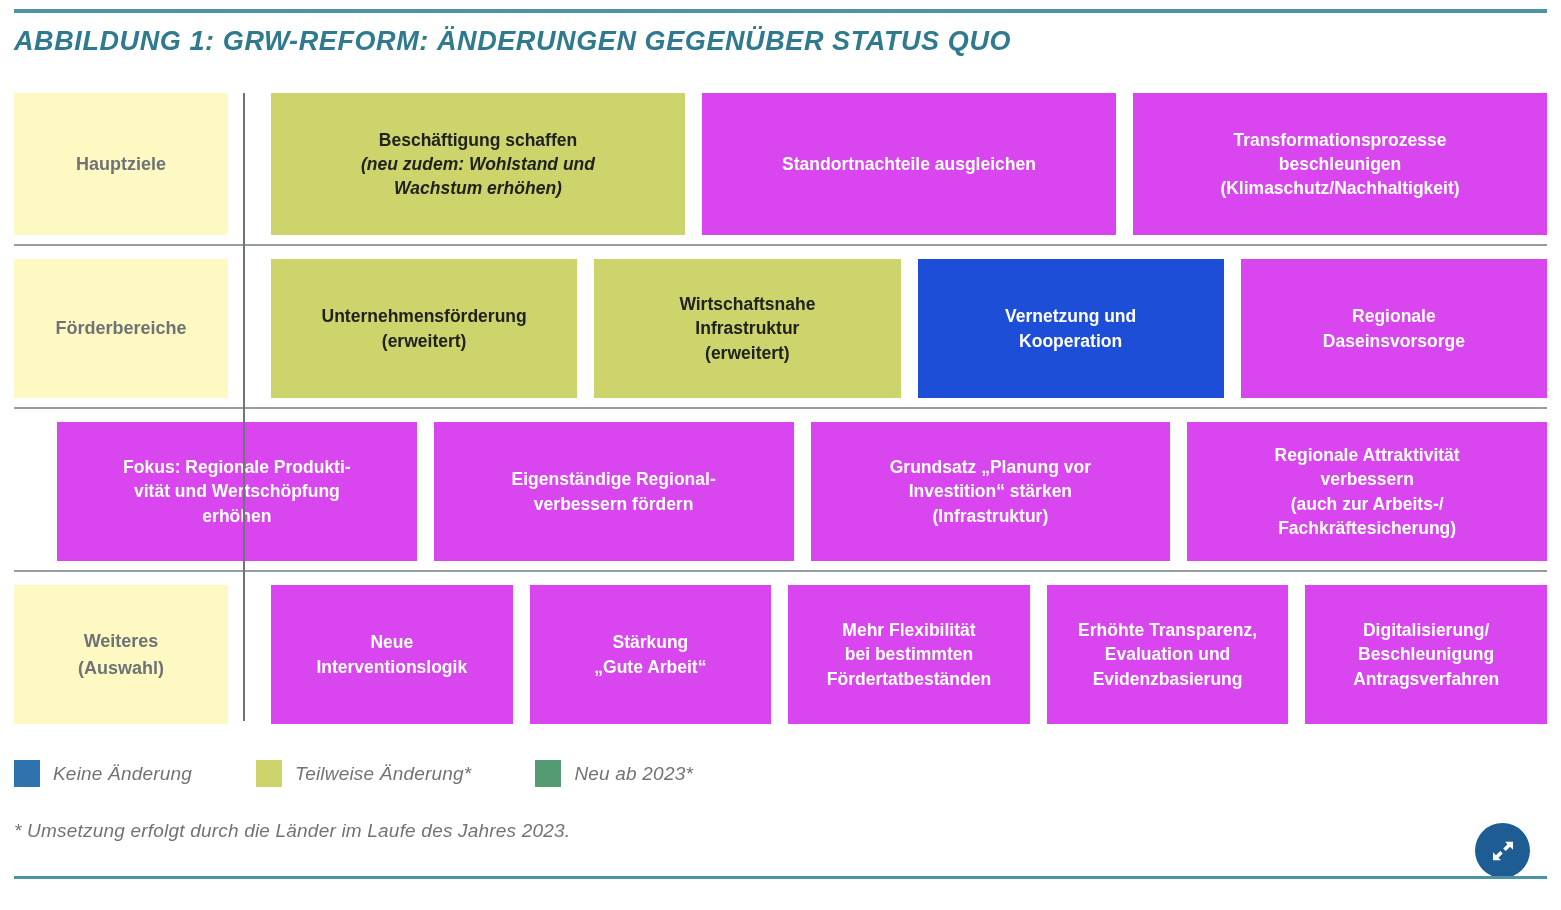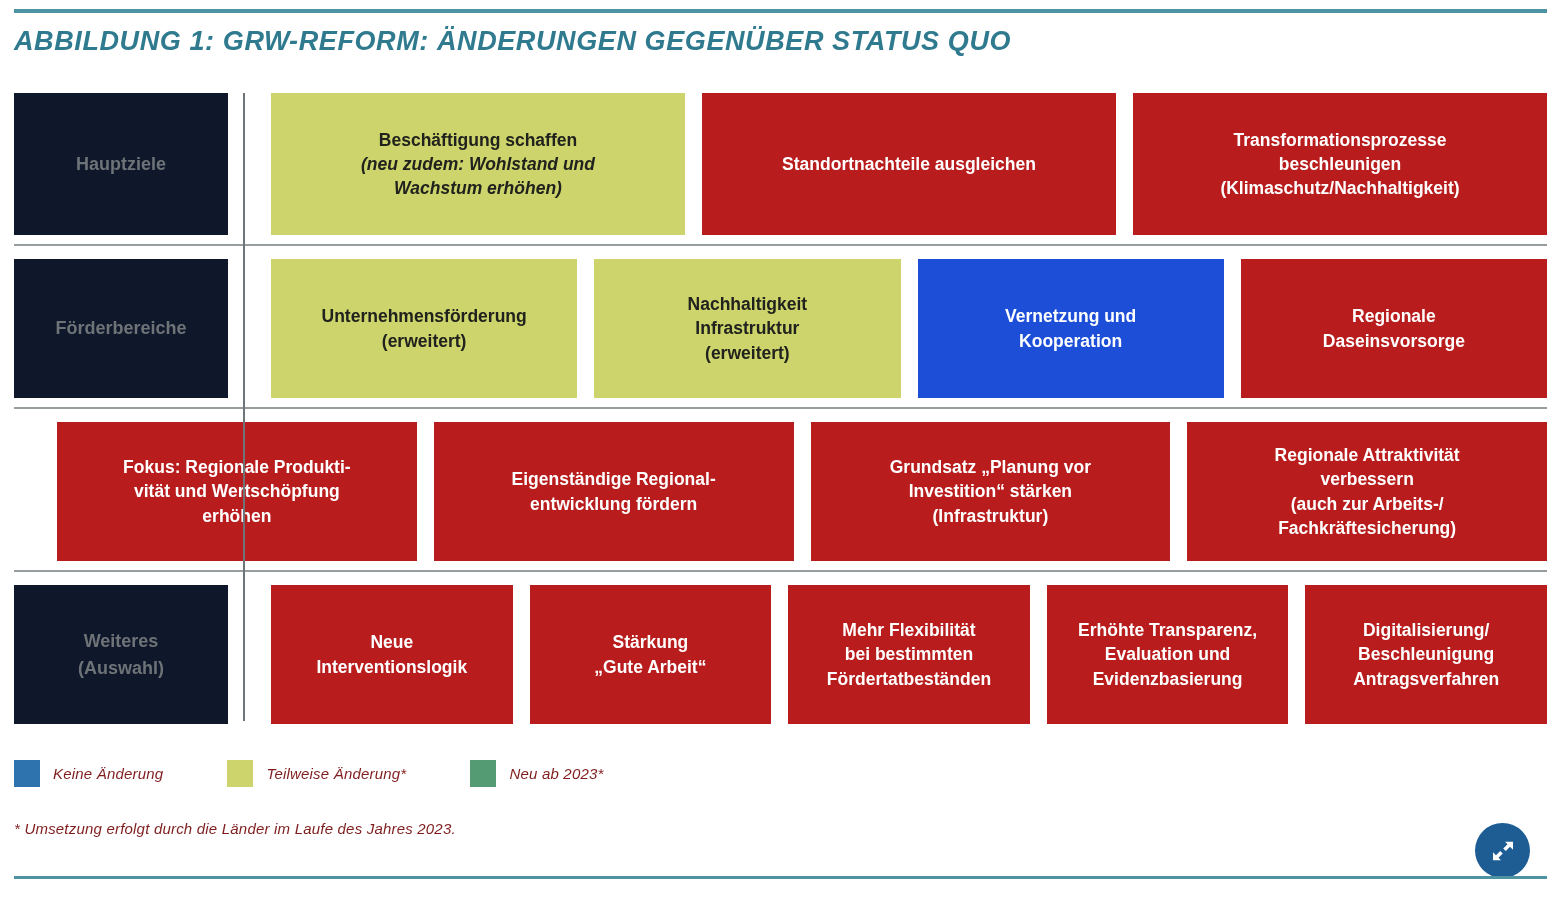--- a/index.html
+++ b/index.html
@@ -16,49 +16,49 @@
     position:absolute;left:14px;top:26px;margin:0;
     font-size:27px;font-weight:bold;font-style:italic;
     letter-spacing:0.6px;color:#2f7a8e;white-space:nowrap;
   }
   .table{position:absolute;left:14px;top:93px;width:1533px;}
   .vline{position:absolute;left:229px;top:0;width:2px;height:628px;background:#6e7478;}
   .row{display:flex;align-items:stretch;}
   .row + .hdivider{height:2px;background:#979c9f;margin:9px 0 0 0;}
   .hdivider + .row{margin-top:13px;}
   .rlabel{
-    width:214px;flex:0 0 214px;background:#0f172a;
+    width:214px;flex:0 0 214px;background:#fef9c3;
     display:flex;align-items:center;justify-content:center;text-align:center;
     font-size:18px;font-weight:bold;color:#6d7377;
     white-space:pre-line;line-height:1.45;
   }
   .cells{flex:1;display:flex;gap:17px;margin-left:43px;}
   .cell{
     flex:1;min-height:139px;
     display:flex;flex-direction:column;align-items:center;justify-content:center;
     text-align:center;padding:8px 14px;box-sizing:border-box;
     font-size:17.5px;font-weight:bold;line-height:1.38;
   }
   .cell span{white-space:pre-line;}
-  .cell.new{background:#b91c1c;color:#ffffff;}
+  .cell.new{background:#d946ef;color:#ffffff;}
   .cell.partial{background:#ccd46b;color:#21221d;}
   .cell.same{background:#1d4ed8;color:#ffffff;}
   .cell .em{font-style:italic;}
   .row1 .cell{min-height:142px;}
   .legend{
     position:absolute;left:14px;top:760px;
     display:flex;align-items:center;gap:64px;
   }
   .legend-item{display:flex;align-items:center;gap:13px;}
   .swatch{width:26px;height:27px;flex:0 0 26px;}
   .swatch.blue{background:#2e73ae;}
   .swatch.partial{background:#ccd46b;}
   .swatch.new{background:#549a72;}
   .legend-label,.footnote{
-    font-size:15px;font-style:italic;color:#7f1d1d;letter-spacing:0.2px;
+    font-size:19px;font-style:italic;color:#737373;letter-spacing:0.2px;
   }
   .footnote{position:absolute;left:14px;top:820px;margin:0;}
   .expand-btn{
     position:absolute;left:1475px;top:823px;width:55px;height:55px;
     border-radius:50%;background:#1d5d94;border:none;cursor:pointer;
     display:flex;align-items:center;justify-content:center;padding:0;
   }
   .expand-btn svg{width:30px;height:30px;display:block;}
 </style>
 </head>
@@ -95,21 +95,21 @@
     <div class="hdivider"></div>
 
     <div class="row">
       <div class="rlabel">Förderbereiche</div>
       <div class="cells">
         <div class="cell partial">
           <span>Unternehmensförderung
 (erweitert)</span>
         </div>
         <div class="cell partial">
-          <span>Nachhaltigkeit
+          <span>Wirtschaftsnahe
 Infrastruktur
 (erweitert)</span>
         </div>
         <div class="cell same">
           <span>Vernetzung und
 Kooperation</span>
         </div>
         <div class="cell new">
           <span>Regionale
 Daseinsvorsorge</span>
@@ -121,21 +121,21 @@
 
     <div class="row">
       <div class="cells">
         <div class="cell new">
           <span>Fokus: Regionale Produkti-
 vität und Wertschöpfung
 erhöhen</span>
         </div>
         <div class="cell new">
           <span>Eigenständige Regional-
-entwicklung fördern</span>
+verbessern fördern</span>
         </div>
         <div class="cell new">
           <span>Grundsatz „Planung vor
 Investition“ stärken
 (Infrastruktur)</span>
         </div>
         <div class="cell new">
           <span>Regionale Attraktivität
 verbessern
 (auch zur Arbeits-/

